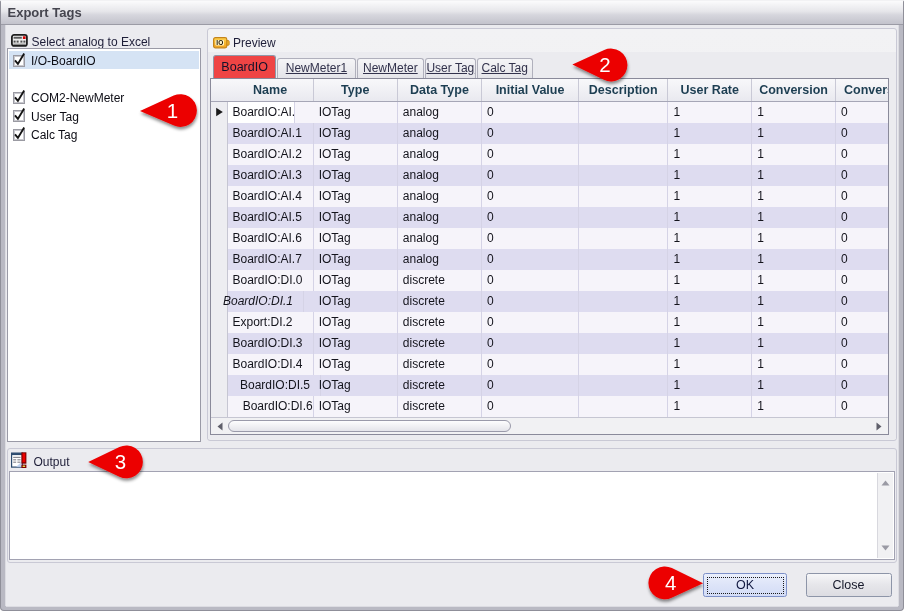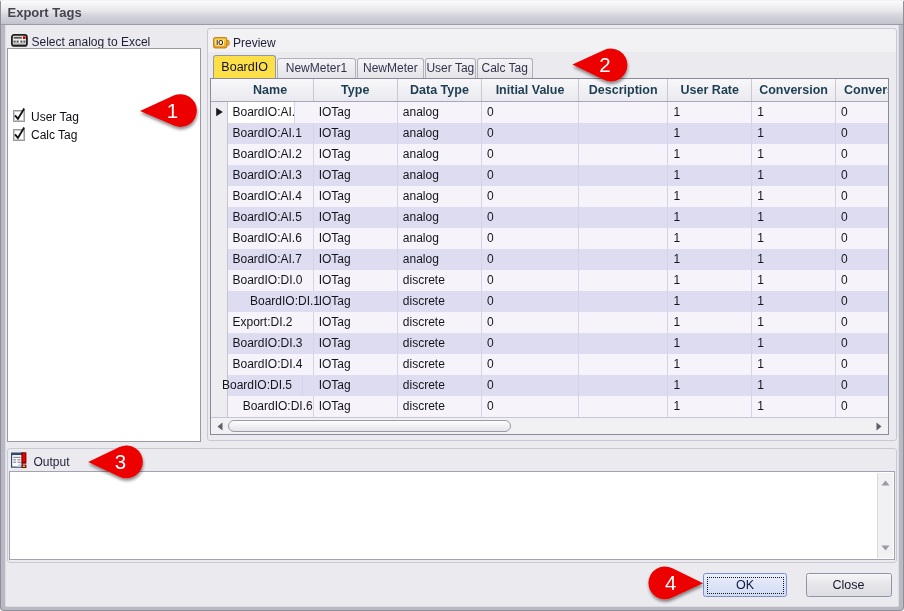--- a/index.html
+++ b/index.html
@@ -11,24 +11,24 @@
   border-bottom:1px solid #9b9ba5; color:#45454f; font-size:13px; font-weight:bold;
   line-height:24px; padding-left:6.5px; }
 .group { position:absolute; border:1px solid #c9c9d5; border-radius:3px; background:#ebebef; }
 .gcaption { position:absolute; font-size:12px; color:#1e1e38; }
 .lb { position:absolute; left:7px; top:48px; width:194px; height:393.5px; background:#fff;
   border:1px solid #9a9aa6; }
 .litem { position:absolute; left:1px; right:1px; height:18.6px; font-size:12px; color:#0c0c14; }
 .litem span { position:absolute; left:22px; top:3.5px; }
 .tab { position:absolute; text-align:center; border:1px solid #b0b0bc; border-bottom:none;
   border-radius:3px 3px 0 0; }
-.atab { top:54.5px; height:23.5px; background:#fde047; border:1px solid #9098a8; border-bottom:none;
+.atab { top:54.5px; height:23.5px; background:#ef4444; border:1px solid #9098a8; border-bottom:none;
   font-size:12.5px; color:#12122a; line-height:23px; z-index:3; }
 .itab { top:57.5px; height:20.5px; background:linear-gradient(#f5f5f7, #e4e4e9);
-  font-size:12px; color:#32324c; line-height:19px; z-index:2; }
+  font-size:12px; color:#32324c; line-height:19px; z-index:2;text-decoration:underline; }
 .grid { position:absolute; left:210px; top:77.5px; width:678.5px; height:357px;
   border:1px solid #8a8a9a; background:#f6f4fa; overflow:hidden; }
 .ghead { position:absolute; left:0; top:0; width:100%; height:23px;
   background:linear-gradient(#f8f8fa, #e9e9ef); border-bottom:1px solid #a6a6b6; }
 .hcell { position:absolute; top:0; height:22px; border-right:1px solid #c9c9d6;
   font-size:12.5px; font-weight:bold; color:#1d3e52; text-align:center; line-height:22px; }
 .indcol { position:absolute; left:0; top:23px; width:16.5px; height:333px; background:#ededf1;
   border-right:1px solid #c6c6d2; }
 .row { position:absolute; left:0; width:100%; }
 .ind { position:absolute; left:0; width:16.5px; background:#ededf1; border-right:1px solid #c6c6d2; }
@@ -53,20 +53,36 @@
 <rect x="2.6" y="2.8" width="8.2" height="1.9" fill="#5a5a5a"></rect>
 <rect x="11.9" y="2.3" width="2.7" height="2.7" fill="#d40000"></rect>
 <rect x="2.6" y="6.6" width="2" height="2" fill="#4e4e4e"></rect>
 <rect x="5.6" y="6.6" width="2" height="2" fill="#4e4e4e"></rect>
 <rect x="9.4" y="6.6" width="2" height="2" fill="#4e4e4e"></rect>
 <rect x="12.4" y="6.6" width="2" height="2" fill="#4e4e4e"></rect>
 <rect x="2.2" y="9.6" width="12.5" height="1.4" fill="#8c8c8c"></rect>
 </svg>
 <div class="gcaption" style="left:31.5px; top:35px;">Select analog to Excel</div>
 <div class="lb">
+<div class="litem" style="top:1.5px;background:#d5e3f4;">
+      <svg width="15" height="16" viewBox="0 0 15 16" style="position:absolute;left:3px;top:2px">
+        <rect x="1.5" y="2.5" width="11" height="11" fill="#fff" stroke="#9a9aa2" stroke-width="1"></rect>
+        <rect x="2.5" y="3.5" width="9" height="9" fill="none" stroke="#c8c8ce" stroke-width="1"></rect>
+        <path d="M3.0,7.4 L5.9,10.9 L12.2,0.6" fill="none" stroke="#141414" stroke-width="1.9"></path>
+      </svg>
+      <span>I/O-BoardIO</span>
+    </div>
+    <div class="litem" style="top:38.7px;">
+      <svg width="15" height="16" viewBox="0 0 15 16" style="position:absolute;left:3px;top:2px">
+        <rect x="1.5" y="2.5" width="11" height="11" fill="#fff" stroke="#9a9aa2" stroke-width="1"></rect>
+        <rect x="2.5" y="3.5" width="9" height="9" fill="none" stroke="#c8c8ce" stroke-width="1"></rect>
+        <path d="M3.0,7.4 L5.9,10.9 L12.2,0.6" fill="none" stroke="#141414" stroke-width="1.9"></path>
+      </svg>
+      <span>COM2-NewMeter</span>
+    </div>
     <div class="litem" style="top:57.300000000000004px;">
       <svg width="15" height="16" viewBox="0 0 15 16" style="position:absolute;left:3px;top:2px">
         <rect x="1.5" y="2.5" width="11" height="11" fill="#fff" stroke="#9a9aa2" stroke-width="1"></rect>
         <rect x="2.5" y="3.5" width="9" height="9" fill="none" stroke="#c8c8ce" stroke-width="1"></rect>
         <path d="M3.0,7.4 L5.9,10.9 L12.2,0.6" fill="none" stroke="#141414" stroke-width="1.9"></path>
       </svg>
       <span>User Tag</span>
     </div>
     <div class="litem" style="top:75.9px;">
       <svg width="15" height="16" viewBox="0 0 15 16" style="position:absolute;left:3px;top:2px">
@@ -193,21 +209,21 @@
     <div class="cell" style="left:16.5px;top:191.5px;width:86.2px;height:21px;">BoardIO:DI.0</div>
     <div class="cell" style="left:102.69999999999999px;top:191.5px;width:84.1px;height:21px;">IOTag</div>
     <div class="cell" style="left:186.8px;top:191.5px;width:84.3px;height:21px;">discrete</div>
     <div class="cell" style="left:271.1px;top:191.5px;width:96.9px;height:21px;">0</div>
     <div class="cell" style="left:368.0px;top:191.5px;width:89.4px;height:21px;"></div>
     <div class="cell" style="left:457.4px;top:191.5px;width:83.8px;height:21px;">1</div>
     <div class="cell" style="left:541.2px;top:191.5px;width:83.7px;height:21px;">1</div>
     <div class="cell" style="left:624.9px;top:191.5px;width:52.7px;height:21px;">0</div>
     <div class="row" style="top:212.5px;height:21.0px;background:#dedcf0"></div>
     <div class="ind" style="top:212.5px;height:21.0px"></div>
-    <div class="cell" style="left:34px;top:212.5px;width:86.2px;height:37px;">BoardIO:DI.1</div>
+    <div class="cell" style="left:7px;top:212.5px;width:86.2px;height:37px;font-style:italic;">BoardIO:DI.1</div>
     <div class="cell" style="left:102.69999999999999px;top:212.5px;width:84.1px;height:21px;">IOTag</div>
     <div class="cell" style="left:186.8px;top:212.5px;width:84.3px;height:21px;">discrete</div>
     <div class="cell" style="left:271.1px;top:212.5px;width:96.9px;height:21px;">0</div>
     <div class="cell" style="left:368.0px;top:212.5px;width:89.4px;height:21px;"></div>
     <div class="cell" style="left:457.4px;top:212.5px;width:83.8px;height:21px;">1</div>
     <div class="cell" style="left:541.2px;top:212.5px;width:83.7px;height:21px;">1</div>
     <div class="cell" style="left:624.9px;top:212.5px;width:52.7px;height:21px;">0</div>
     <div class="row" style="top:233.5px;height:21.0px;background:#f6f4fa"></div>
     <div class="ind" style="top:233.5px;height:21.0px"></div>
     <div class="cell" style="left:16.5px;top:233.5px;width:86.2px;height:21px;">Export:DI.2</div>
@@ -233,21 +249,21 @@
     <div class="cell" style="left:16.5px;top:275.5px;width:86.2px;height:21px;">BoardIO:DI.4</div>
     <div class="cell" style="left:102.69999999999999px;top:275.5px;width:84.1px;height:21px;">IOTag</div>
     <div class="cell" style="left:186.8px;top:275.5px;width:84.3px;height:21px;">discrete</div>
     <div class="cell" style="left:271.1px;top:275.5px;width:96.9px;height:21px;">0</div>
     <div class="cell" style="left:368.0px;top:275.5px;width:89.4px;height:21px;"></div>
     <div class="cell" style="left:457.4px;top:275.5px;width:83.8px;height:21px;">1</div>
     <div class="cell" style="left:541.2px;top:275.5px;width:83.7px;height:21px;">1</div>
     <div class="cell" style="left:624.9px;top:275.5px;width:52.7px;height:21px;">0</div>
     <div class="row" style="top:296.5px;height:21.0px;background:#dedcf0"></div>
     <div class="ind" style="top:296.5px;height:21.0px"></div>
-    <div class="cell" style="left:6px;top:296.5px;width:86.2px;height:37px;">BoardIO:DI.5</div>
+    <div class="cell" style="left:24px;top:296.5px;width:86.2px;height:37px;">BoardIO:DI.5</div>
     <div class="cell" style="left:102.69999999999999px;top:296.5px;width:84.1px;height:21px;">IOTag</div>
     <div class="cell" style="left:186.8px;top:296.5px;width:84.3px;height:21px;">discrete</div>
     <div class="cell" style="left:271.1px;top:296.5px;width:96.9px;height:21px;">0</div>
     <div class="cell" style="left:368.0px;top:296.5px;width:89.4px;height:21px;"></div>
     <div class="cell" style="left:457.4px;top:296.5px;width:83.8px;height:21px;">1</div>
     <div class="cell" style="left:541.2px;top:296.5px;width:83.7px;height:21px;">1</div>
     <div class="cell" style="left:624.9px;top:296.5px;width:52.7px;height:21px;">0</div>
     <div class="row" style="top:317.5px;height:21.0px;background:#f6f4fa"></div>
     <div class="ind" style="top:317.5px;height:21.0px"></div>
     <div class="cell" style="left:16.5px;top:317.5px;width:86.2px;height:21px;text-align:right;">BoardIO:DI.6</div>

